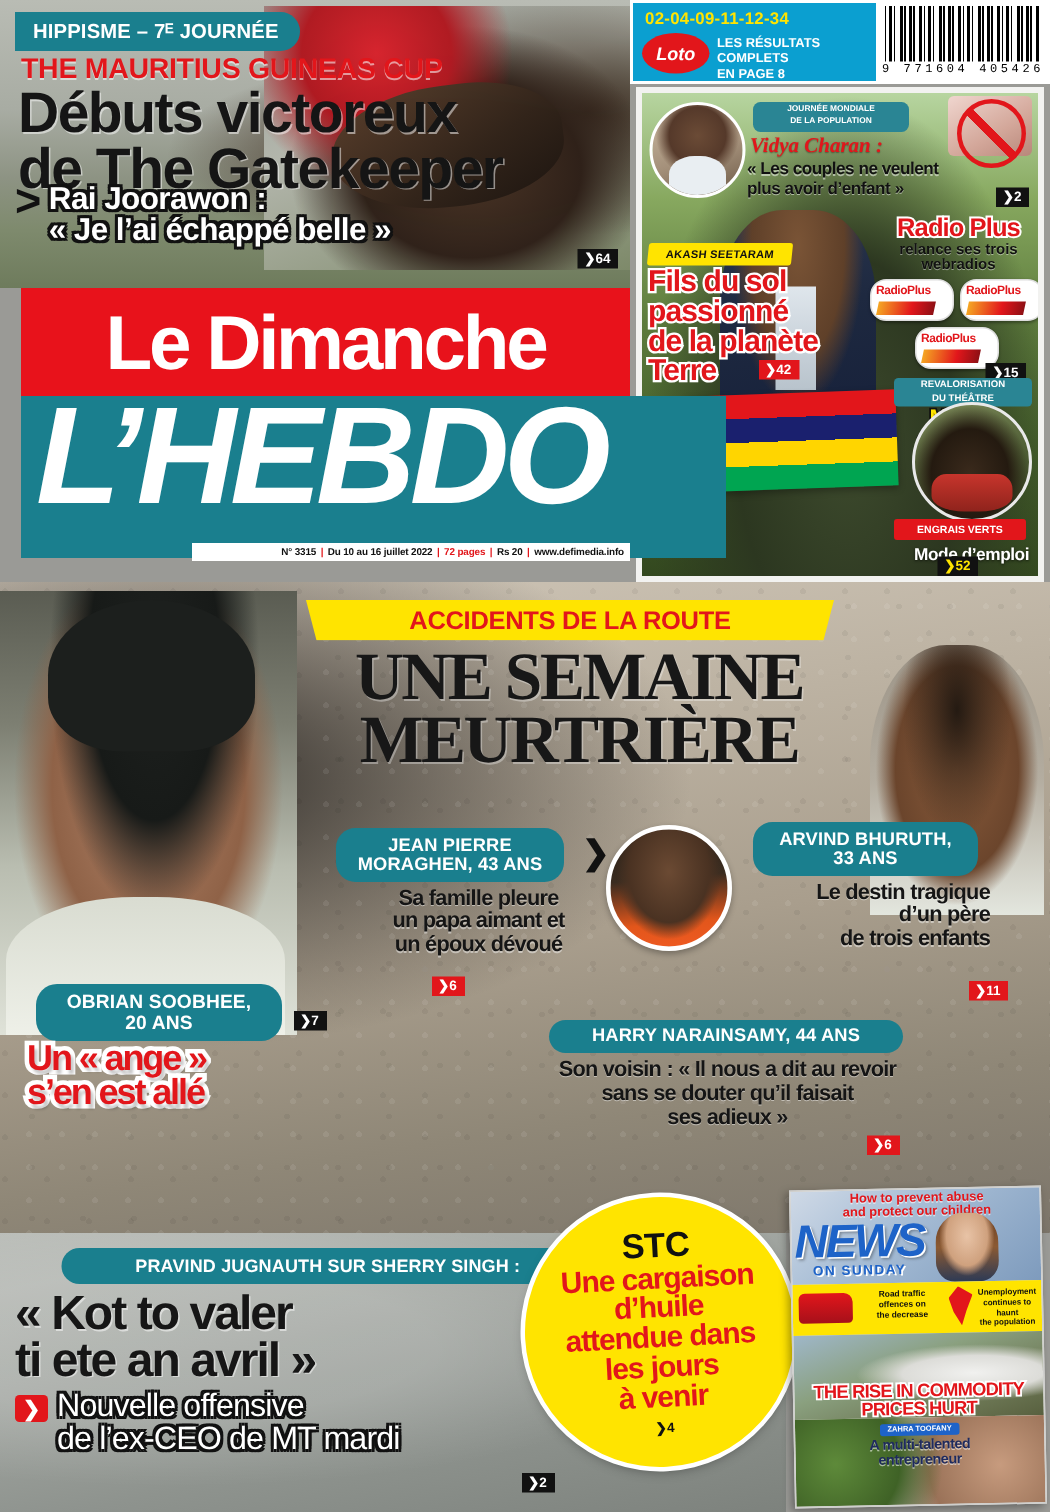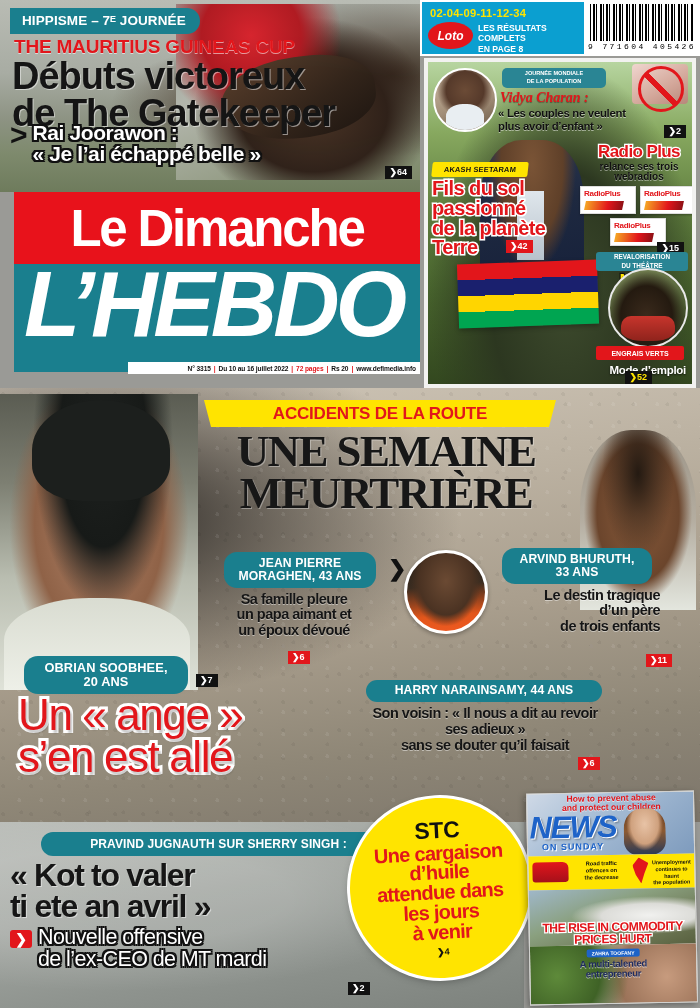--- a/index.html
+++ b/index.html
@@ -187,21 +187,21 @@
     position:absolute;left:152px;top:82px;width:118px;
     color:#e2161b;font-weight:bold;font-size:17px;line-height:.98;letter-spacing:-.6px;
     text-align:center;-webkit-text-stroke:2.6px #fff;paint-order:stroke fill;
   }
   #rc-radio-sub{
     position:absolute;left:152px;top:100px;width:118px;text-align:center;
     color:#111;font-weight:bold;font-size:10px;line-height:1.02;
     text-shadow:0 1px 0 rgba(255,255,255,.45);
   }
   .rlogo{
-    position:absolute;background:#fff;border-radius:0;border:1px solid #ddd;
+    position:absolute;background:#fff;border-radius:11px;border:1px solid #ddd;
     box-shadow:0 1px 2px rgba(0,0,0,.35);overflow:hidden;
   }
   .rlogo span{
     position:absolute;left:3px;top:2px;color:#e2161b;font-weight:bold;font-size:8px;
     letter-spacing:-.3px;
   }
   .rlogo:after{
     content:"";position:absolute;left:4px;bottom:3px;width:70%;height:9px;
     background:linear-gradient(90deg,#f5a623,#e2161b 60%,#8e1015);
     transform:skewX(-12deg);
@@ -253,21 +253,21 @@
   
   #mast-red{
     left:14px;top:192px;width:406px;height:72px;background:#e8121b;
     display:flex;align-items:center;justify-content:center;
   }
   #mast-red span{
     color:#fff;font-weight:bold;font-size:51px;letter-spacing:-2.2px;
     line-height:1;
   }
   #mast-teal{
-    left:14px;top:264px;width:406px;height:108px;background:#1a7f8e;overflow:hidden;
+    left:14px;top:264px;width:470px;height:108px;background:#1a7f8e;overflow:hidden;
   }
   #mast-teal span{
     position:absolute;left:10px;top:-6px;color:#fff;font-weight:bold;
     font-size:92px;font-style:italic;letter-spacing:-4px;line-height:1;
   }
   #mast-info{
     left:128px;top:362px;width:292px;height:12px;background:#fff;
     display:flex;align-items:center;justify-content:flex-end;padding-right:4px;
     font-size:6.6px;font-weight:bold;color:#111;letter-spacing:-.1px;white-space:nowrap;
   }
@@ -322,21 +322,21 @@
   }
   #main-h1{
     left:176px;top:42px;width:420px;text-align:center;
     color:#171717;font-weight:bold;font-size:45px;line-height:.94;
     letter-spacing:-1.6px;text-shadow:1px 1px 0 rgba(255,255,255,.35);font-family:Liberation Serif, serif;
   }
 
   
   #jp-pill{left:224px;top:164px;width:152px;height:36px;font-size:12.2px;border-radius:13px;}
   #jp-text{
-    left:206px;top:204px;width:176px;text-align:center;color:#151515;
+    left:231px;top:204px;width:176px;text-align:center;color:#151515;
     font-weight:bold;font-size:14.5px;line-height:1.06;letter-spacing:-.5px;
     text-shadow:0 1px 0 rgba(255,255,255,.45);
   }
   #jp-pg{left:268px;top:263px;}
   #arrow-mid{left:388px;top:168px;color:#111;font-size:22px;font-weight:bold;}
   #circ-photo{
     left:404px;top:162px;width:84px;height:84px;border-radius:50%;
     border:3px solid #fff;overflow:hidden;box-shadow:0 2px 4px rgba(0,0,0,.3);
     background:
       radial-gradient(ellipse at 50% 36%, #6b4a33 0%, #4a3222 48%, rgba(74,50,34,0) 64%),
@@ -347,21 +347,21 @@
     left:498px;top:200px;width:162px;text-align:right;color:#151515;
     font-weight:bold;font-size:14.5px;line-height:1.06;letter-spacing:-.5px;
     text-shadow:0 1px 0 rgba(255,255,255,.45);
   }
   #ab-pg{right:28px;top:266px;}
 
   #ob-pill{left:24px;top:268px;width:164px;height:38px;font-size:12.8px;border-radius:14px;}
   #ob-pg{left:196px;top:286px;}
   #ob-h1{
     left:18px;top:306px;width:330px;
-    color:#e2161b;font-weight:normal;font-size:44px;line-height:.96;letter-spacing:-1.4px;
+    color:#e2161b;font-weight:bold;font-size:24px;line-height:.96;letter-spacing:-1.4px;
     -webkit-text-stroke:6px #fff;paint-order:stroke fill;
     text-shadow:2px 3px 2px rgba(0,0,0,.22);
   }
 
   #hn-pill{left:366px;top:292px;width:236px;height:22px;font-size:12.2px;border-radius:11px;}
   #hn-text{
     left:348px;top:318px;width:274px;text-align:center;color:#151515;
     font-weight:bold;font-size:14.5px;line-height:1.1;letter-spacing:-.5px;
     text-shadow:0 1px 0 rgba(255,255,255,.45);
   }
@@ -662,22 +662,22 @@
     </div>
     <div class="abs pg-badge-black" id="ob-pg">❯7</div>
     <div class="abs" id="ob-h1">
       <div>Un « ange »</div>
       <div>s’en est allé</div>
     </div>
 
     <div class="abs teal-pill" id="hn-pill">HARRY NARAINSAMY, 44 ANS</div>
     <div class="abs" id="hn-text">
       <div>Son voisin : « Il nous a dit au revoir</div>
+      <div>sans se douter qu’il faisait</div>
       <div>ses adieux »</div>
-      <div>sans se douter qu’il faisait</div>
     </div>
     <div class="abs pg-badge" id="hn-pg">❯6</div>
   </div>
 
   <div class="abs" id="bottom">
     <div class="abs teal-pill" id="pj-pill">PRAVIND JUGNAUTH SUR SHERRY SINGH :</div>
     <div class="abs" id="pj-h1">
       <div>« Kot to valer</div>
       <div>ti ete an avril »</div>
     </div>

